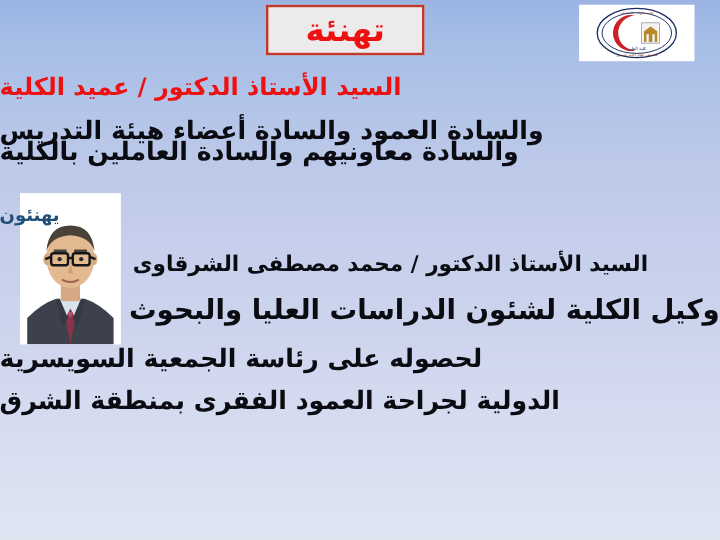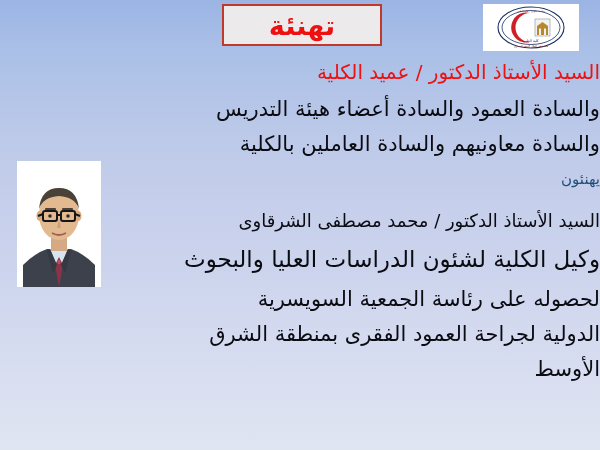--- a/index.html
+++ b/index.html
@@ -26,21 +26,21 @@
                 #e0e5f2 100%);
     direction: rtl;
     box-sizing: border-box;
   }
 
   
   .title-box {
     position: absolute;
     top: 4px;
     left: 222px;
-    width: 160px;
+    width: 132px;
     height: 42px;
     background: #eceaea;
     border: 2px solid #c0392b;
     box-sizing: border-box;
     display: flex;
     align-items: center;
     justify-content: center;
   }
   .title-text {
     color: #ee1111;
@@ -60,43 +60,43 @@
     height: 47px;
     background: #ffffff;
     box-sizing: border-box;
   }
   .logo-svg { display: block; width: 96px; height: 47px; }
 
   
   .line {
     position: absolute;
     width: 100%;
-    text-align: right;
-    font-weight: normal;
+    text-align: left;
+    font-weight: bold;
     line-height: 1.05;
     white-space: nowrap;
     color: #0b0b12;
     margin-left: 28px;
   }
   .red  { color: #ee1111; }
   .navy { color: #1f4e79; }
 
   .l-greet   { top: 62px;  font-size: 20px; }
   .l-staff1  { top: 98px;  font-size: 21px; }
-  .l-staff2  { top: 133px; font-size: 21px; }
+  .l-staff2  { top: 115px; font-size: 21px; }
 
   .l-congrat { top: 172px; font-size: 15px; padding-left: 28px; }
 
   
   .beside {
     position: absolute;
     right: 0;
     left: 111px;
-    text-align: right;
-    font-weight: normal;
+    text-align: left;
+    font-weight: bold;
     line-height: 1.05;
     white-space: nowrap;
     color: #0b0b12;
   }
   .l-name    { top: 212px; font-size: 18px; }
   .l-role    { top: 247px; font-size: 23px; }
 
   .l-ach1    { top: 288px; font-size: 21px; }
   .l-ach2    { top: 323px; font-size: 21px; }
   .l-ach3    { top: 358px; font-size: 21px; }
@@ -198,16 +198,15 @@
   <div class="line l-congrat navy">يهنئون</div>
 
   <div class="beside l-name">السيد الأستاذ الدكتور / محمد مصطفى الشرقاوى</div>
 
   <div class="beside l-role">وكيل الكلية لشئون الدراسات العليا والبحوث</div>
 
   <div class="line l-ach2">الدولية لجراحة العمود الفقرى بمنطقة الشرق</div>
 
   <div class="line l-ach1">لحصوله على رئاسة الجمعية السويسرية</div>
 
-  <div class="line l-ach3">الأوسط</div>
 
 
 </div>
 
 </body></html>

